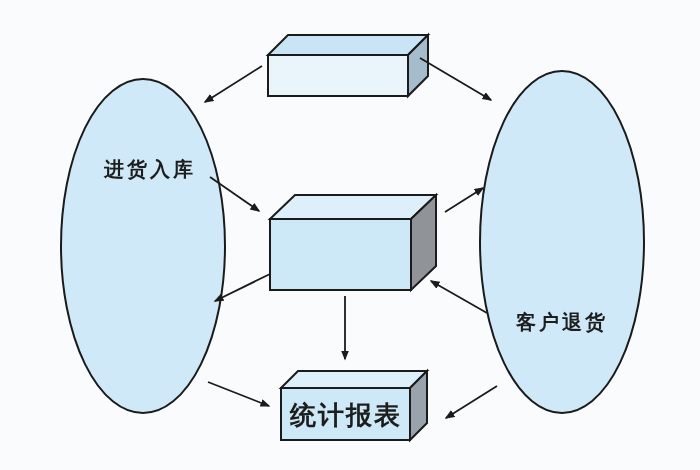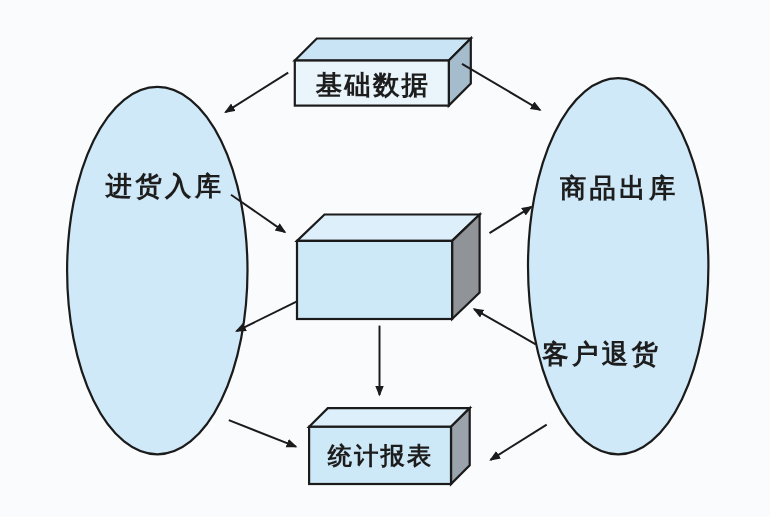--- a/index.html
+++ b/index.html
@@ -28,21 +28,21 @@
   }
   .stage svg{position:absolute;left:0;top:0;}
   .label{
     position:absolute;
     transform:translate(-50%,-50%);
     white-space:nowrap;
     font-weight:700;
     color:var(--text);
   }
   .label.node{font-size:24px;letter-spacing:2px;}
-  .label.zone{font-size:24px;letter-spacing:3px;}
+  .label.zone{font-size:20px;letter-spacing:3px;}
 </style>
 </head>
 <body>
 
 <div class="stage">
 
   <svg width="700" height="470" viewBox="0 0 700 470">
     <defs>
       <marker id="arrow" markerWidth="12" markerHeight="10" refX="8.5" refY="4" orient="auto" markerUnits="userSpaceOnUse">
         <path d="M0,0 L10,4 L0,8 z" style="fill:var(--line)"></path>
@@ -77,25 +77,23 @@
       <line x1="210" y1="177" x2="259" y2="211" marker-end="url(#arrow)"></line>
       <line x1="270" y1="274" x2="215" y2="301" marker-end="url(#arrow)"></line>
       <line x1="445" y1="212" x2="483" y2="188" marker-end="url(#arrow)"></line>
       <line x1="487" y1="313" x2="431" y2="281" marker-end="url(#arrow)"></line>
       <line x1="345" y1="296" x2="345" y2="359" marker-end="url(#arrow)"></line>
       <line x1="208" y1="382" x2="269" y2="406" marker-end="url(#arrow)"></line>
       <line x1="497" y1="386" x2="446" y2="418" marker-end="url(#arrow)"></line>
     </g>
   </svg>
 
-  <div class="label node" style="left:339px;top:77px">基础数据</div>
 
 
-  <div class="label node" style="left:346px;top:415px;font-size:22px">统计报表</div>
+  <div class="label node" style="left:346px;top:415px;font-size:26px">统计报表</div>
 
   <div class="label zone" style="left:150px;top:169px">进货入库</div>
 
 
-  <div class="label zone" style="left:563px;top:171px">商品出库</div>
 
-  <div class="label zone" style="left:547px;top:322px">客户退货</div>
+  <div class="label zone" style="left:562px;top:322px">客户退货</div>
 
 </div>
 
 </body></html>

